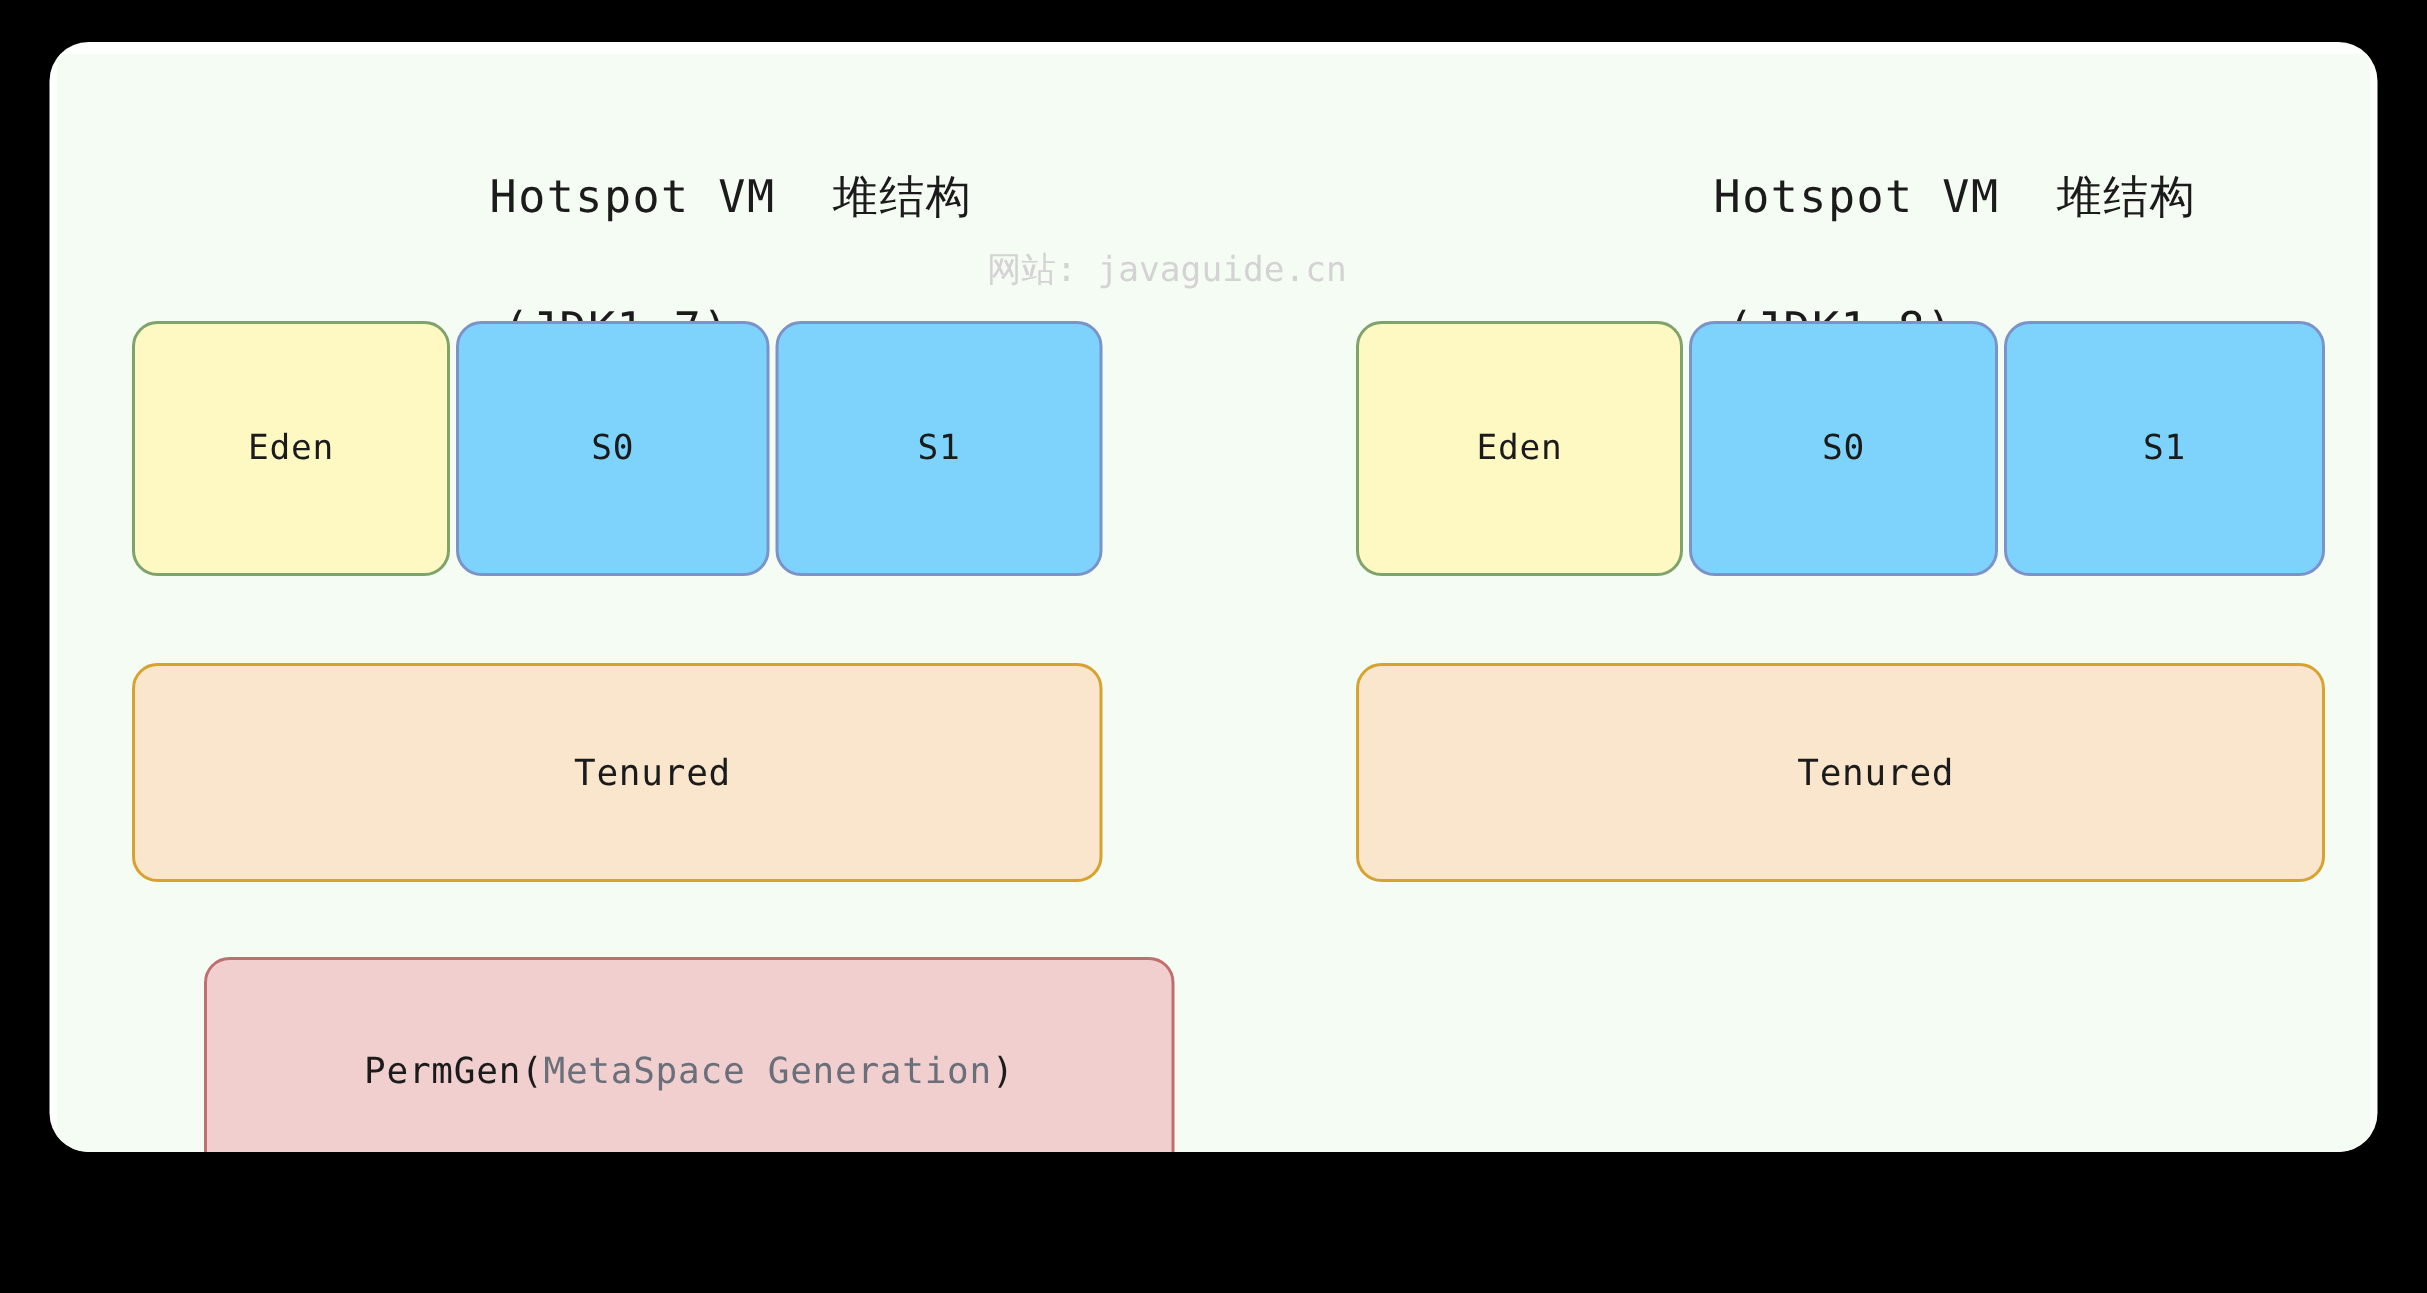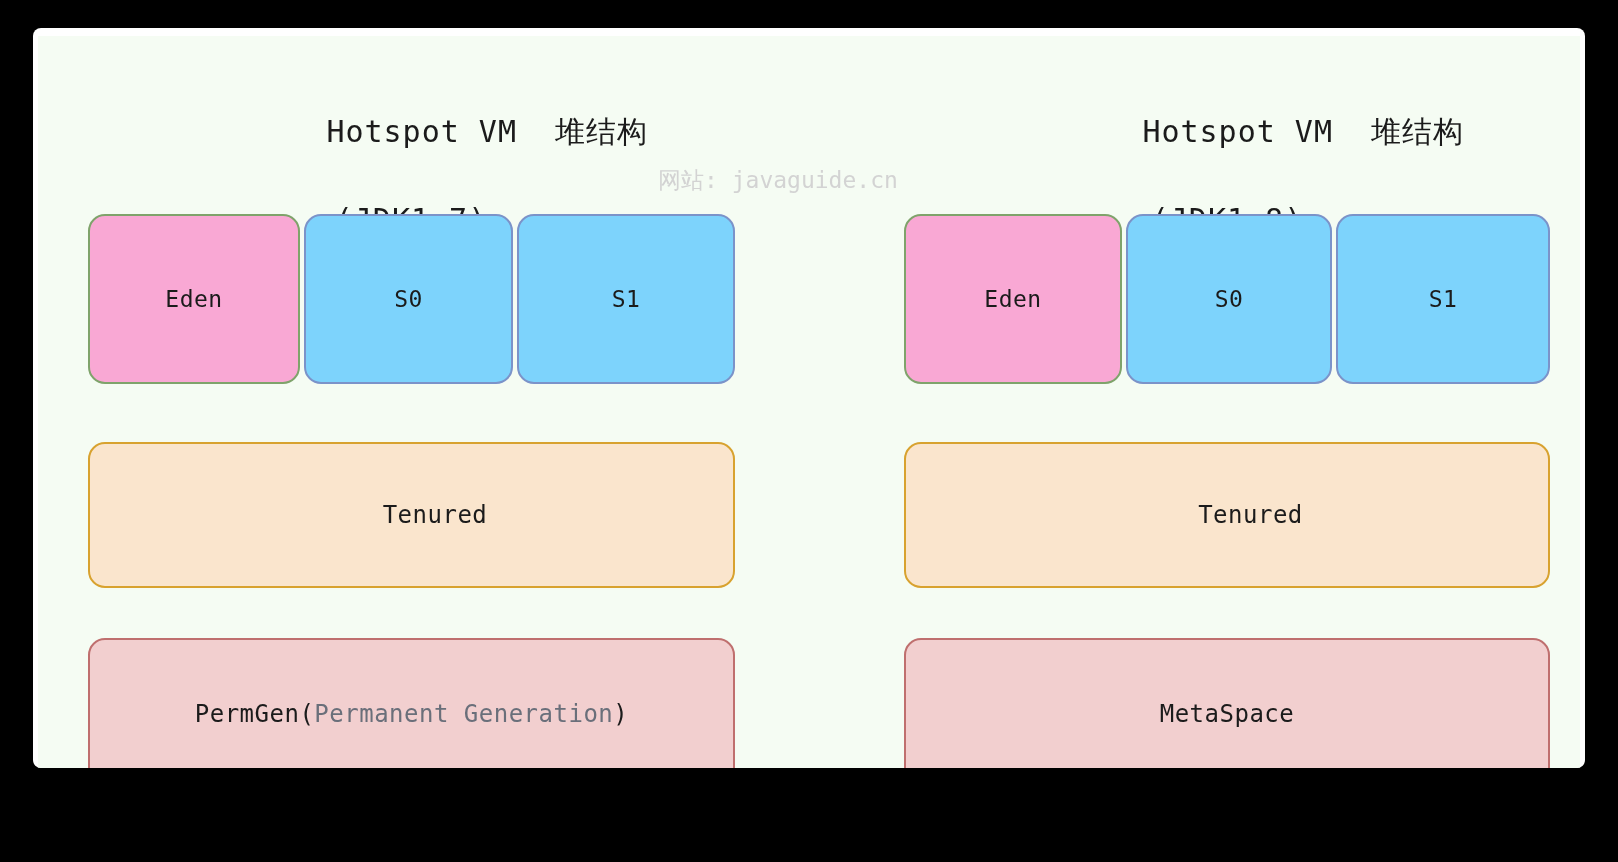--- a/index.html
+++ b/index.html
@@ -22,21 +22,21 @@
   }
 
   
   .card {
     position: absolute;
     left: 33px;
     top: 28px;
     width: 1552px;
     height: 740px;
     background: #ffffff;
-    border-radius: 8px;
+    border-radius: 26px;
     overflow: hidden;
   }
 
   
   .canvas {
     position: absolute;
     left: 5px;
     top: 8px;
     width: 1542px;
     height: 752px;
@@ -79,37 +79,38 @@
     display: flex;
     align-items: center;
     justify-content: center;
     font-family: "DejaVu Sans Mono", monospace;
     font-size: 23px;
     letter-spacing: 0.5px;
     color: #1b1b1b;
     white-space: pre;
   }
   .box.eden {
-    background: #f9a8d4;
+    background: #fef9c3;
     border-color: #7fa36b;
   }
   .box.surv {
     background: #7dd3fc;
     border-color: #7b93c9;
   }
   .box.tenured {
     background: #fae5cd;
     border-color: #d8a22f;
     font-size: 24px;
     padding-left: 47px;
   }
   .box.perm {
     background: #f2cfcf;
     border-color: #bf6f6e;
     font-size: 24px;
+    margin-left: 48px;
   }
 
   .perm-dim { color: #6a6f7a; }
 
   
   .L-eden { left: 50px;  top: 178px; width: 212px; height: 170px; }
   .L-s0   { left: 266px; top: 178px; width: 209px; height: 170px; }
   .L-s1   { left: 479px; top: 178px; width: 218px; height: 170px; }
   .L-ten  { left: 50px;  top: 406px; width: 647px; height: 146px; }
   .L-perm { left: 50px;  top: 602px; width: 647px; height: 152px; }
@@ -160,35 +161,32 @@
       <div class="box surv L-s0">
         <span>S0</span>
       </div>
       <div class="box surv L-s1">
         <span>S1</span>
       </div>
       <div class="box tenured L-ten">
         <span>Tenured</span>
       </div>
       <div class="box perm L-perm">
-        <span>PermGen(</span><span class="perm-dim">Permanent Generation</span><span>)</span>
+        <span>PermGen(</span><span class="perm-dim">MetaSpace Generation</span><span>)</span>
       </div>
 
       <div class="box eden R-eden">
         <span>Eden</span>
       </div>
       <div class="box surv R-s0">
         <span>S0</span>
       </div>
       <div class="box surv R-s1">
         <span>S1</span>
       </div>
       <div class="box tenured R-ten">
         <span>Tenured</span>
       </div>
-      <div class="box perm R-meta">
-        <span>MetaSpace</span>
-      </div>
 
 
     </div>
   </div>
 </div>
 
 </body></html>

